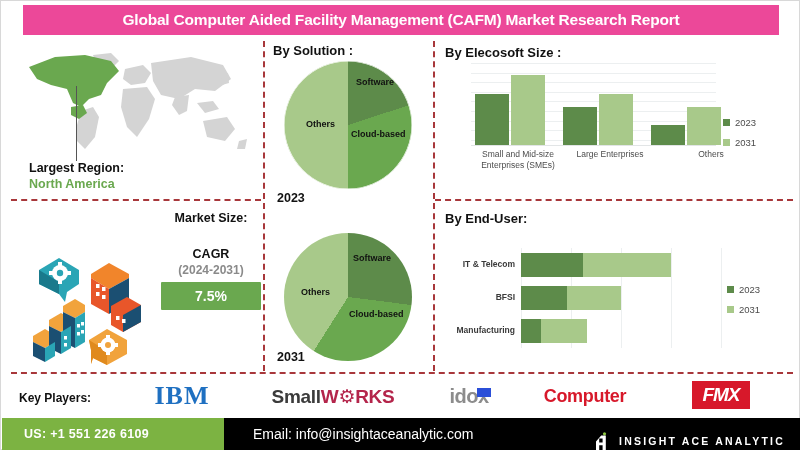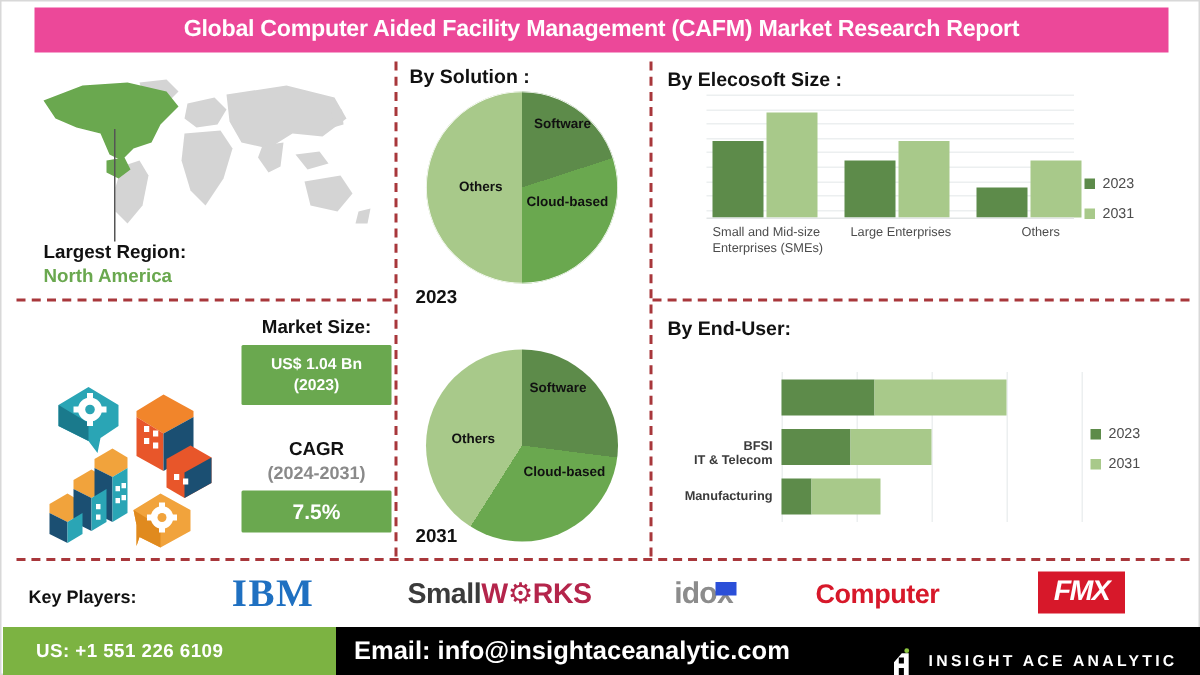--- a/index.html
+++ b/index.html
@@ -57,21 +57,21 @@
   .pie{position:absolute;border-radius:50%;}
   .pie-year{position:absolute;font-size:12.5px;font-weight:bold;color:#111;}
   .slice-lbl{position:absolute;font-size:9px;font-weight:bold;color:#111;white-space:nowrap;}
 
   
   .vchart{position:absolute;left:470px;top:62px;width:245px;height:82px;}
   .vgrid{position:absolute;left:0;right:0;border-top:1px solid #eceff0;}
   .vgroup{position:absolute;bottom:0;height:100%;}
   .vbar{position:absolute;bottom:0;}
   .vaxis{position:absolute;left:0;width:245px;border-top:1px solid #e2e5e6;}
-  .vcat{position:absolute;font-size:8.5px;color:#4c4c4c;line-height:11px;text-align:left;}
+  .vcat{position:absolute;font-size:8.5px;color:#4c4c4c;line-height:11px;text-align:center;}
 
   
   .legend{position:absolute;font-size:9.5px;color:#4c4c4c;}
   .legend .row{display:flex;align-items:center;margin-bottom:9px;}
   .legend .sw{width:7px;height:7px;margin-right:5px;display:inline-block;}
 
   
   .hchart{position:absolute;left:520px;top:247px;width:200px;height:100px;}
   .hgrid{position:absolute;top:0;bottom:0;border-left:1px solid #eceff0;}
   .hbar{position:absolute;height:24px;display:flex;}
@@ -89,21 +89,21 @@
   .eleco{font-size:18px;font-weight:bold;color:#d7182a;letter-spacing:-.3px;}
   .fmx{background:#d7182a;color:#fff;font-size:19px;font-weight:bold;letter-spacing:-1px;
        padding:3px 10px;font-style:italic;}
 
   
   .foot-green{position:absolute;left:1px;top:417px;width:222px;height:32px;background:#7cb342;
     display:flex;align-items:center;}
   .foot-green span{color:#ffffff;font-size:12.5px;font-weight:bold;padding-left:22px;letter-spacing:.3px;}
   .foot-black{position:absolute;left:223px;top:417px;width:576px;height:32px;background:#000000;
     display:flex;align-items:center;}
-  .foot-black .em{color:#ffffff;font-size:17px;padding-left:12px;font-weight:bold;}
+  .foot-black .em{color:#ffffff;font-size:14px;padding-left:29px;}
   .foot-logo{position:absolute;right:14px;top:417px;height:46px;display:flex;align-items:center;}
   .foot-logo .mark{width:13px;height:19px;position:relative;margin-right:10px;}
   .foot-logo .brand{color:#ffffff;font-size:10.5px;font-weight:bold;letter-spacing:2.2px;}
 </style>
 </head>
 <body>
 
 <div id="root">
 
   <div class="title-bar">
@@ -219,24 +219,20 @@
             <rect x="87" y="107" width="4" height="4"></rect>
           <rect x="79" y="99" width="4" height="4"></rect>
             <rect x="95" y="99" width="4" height="4"></rect>
         </g>
       </g>
     </svg>
   </div>
 
   <div class="ms-block">
     <div class="ms-label">Market Size:</div>
-    <div class="badge">
-      <div>US$ 1.04 Bn</div>
-      <div>(2023)</div>
-    </div>
     <div class="cagr-label">CAGR</div>
     <div class="cagr-years">(2024-2031)</div>
     <div class="badge-lg">7.5%</div>
   </div>
 
   <div class="sec-head" style="left:272px;top:42px;">By Solution :</div>
 
   <div class="pie" style="left:283px;top:60px;width:128px;height:128px;
        background:conic-gradient(#5d8b4a 0deg 72deg,#6aa84f 72deg 180deg,#a8c98a 180deg 360deg);
        box-shadow:0 0 0 0.5px #ffffff inset;"></div>
@@ -313,21 +309,21 @@
     <div class="hbar" style="left:0;top:38px;width:100%;">
       <div style="width:23%;background:#5d8b4a;"></div>
       <div style="width:27%;background:#a8c98a;"></div>
     </div>
     <div class="hbar" style="left:0;top:71px;width:100%;">
       <div style="width:10%;background:#5d8b4a;"></div>
       <div style="width:23%;background:#a8c98a;"></div>
     </div>
   </div>
 
-  <div class="hcat" style="left:434px;top:258px;margin-top:42px;">IT &amp; Telecom</div>
+  <div class="hcat" style="left:434px;top:258px;">IT &amp; Telecom</div>
   <div class="hcat" style="left:434px;top:291px;">BFSI</div>
   <div class="hcat" style="left:434px;top:324px;">Manufacturing</div>
 
   <div class="legend" style="left:726px;top:283px;">
     <div class="row">
       <span class="sw" style="background:#5d8b4a;"></span>
       <span>2023</span>
     </div>
     <div class="row">
       <span class="sw" style="background:#a8c98a;"></span>

